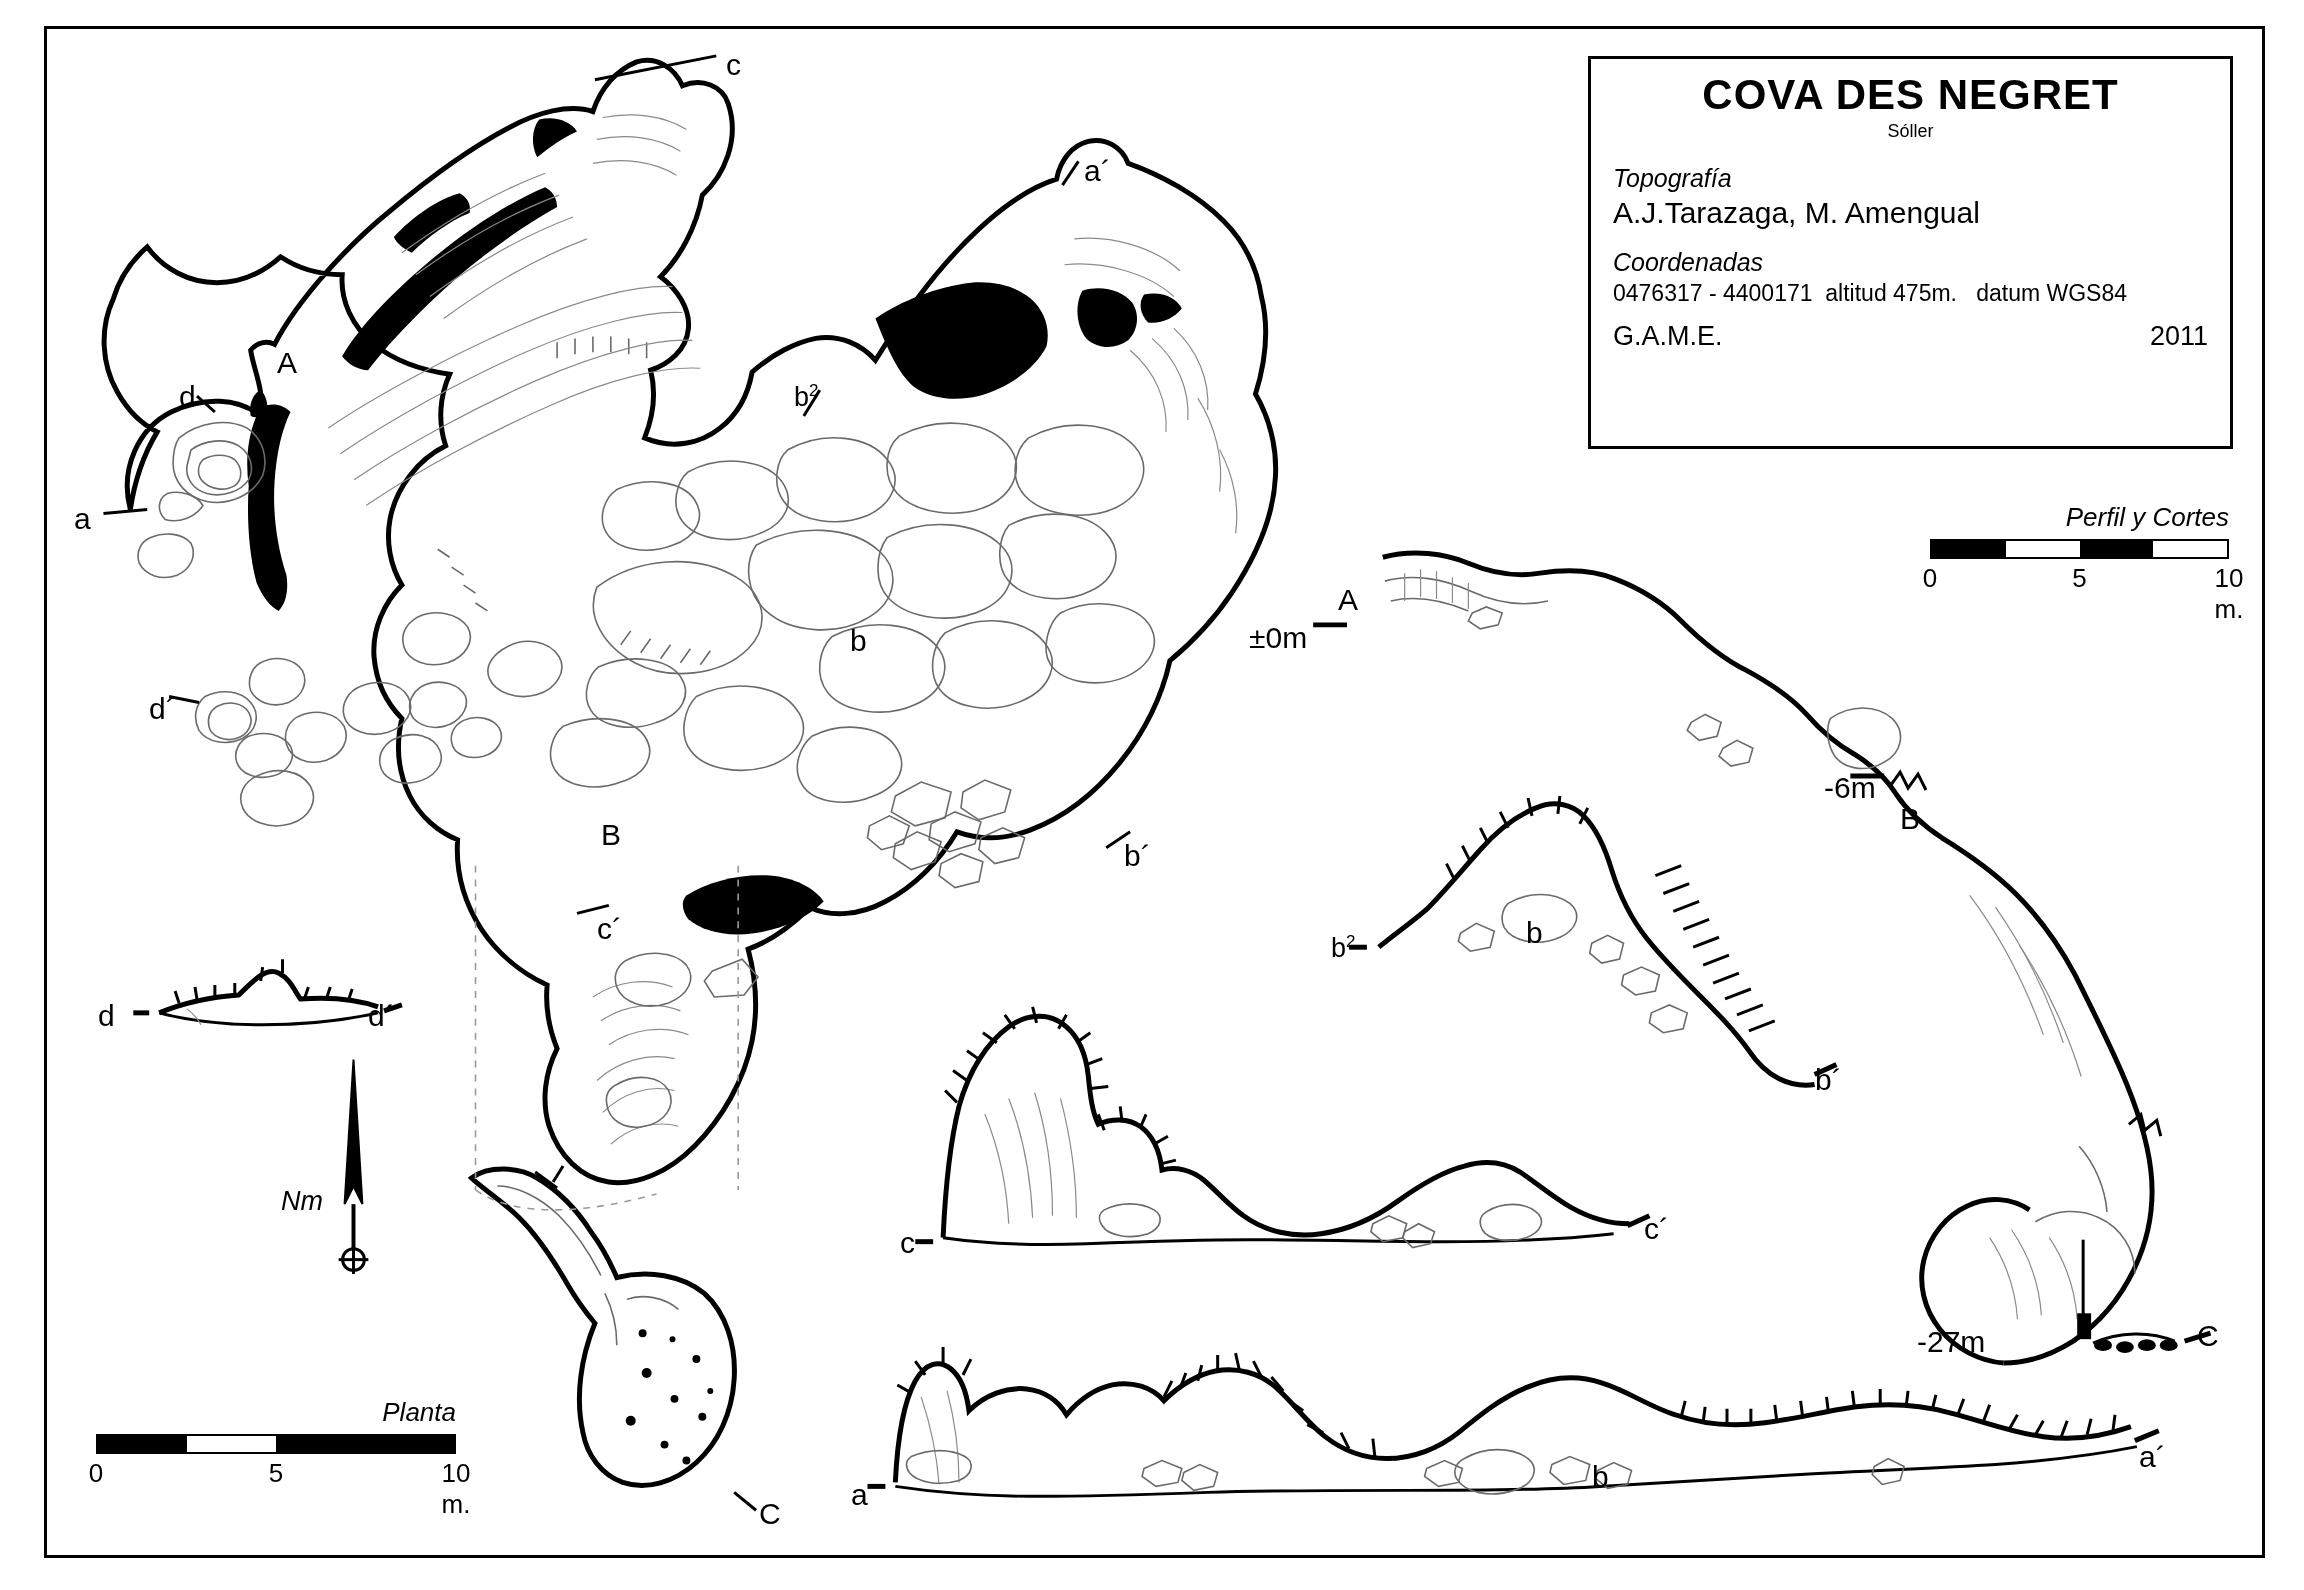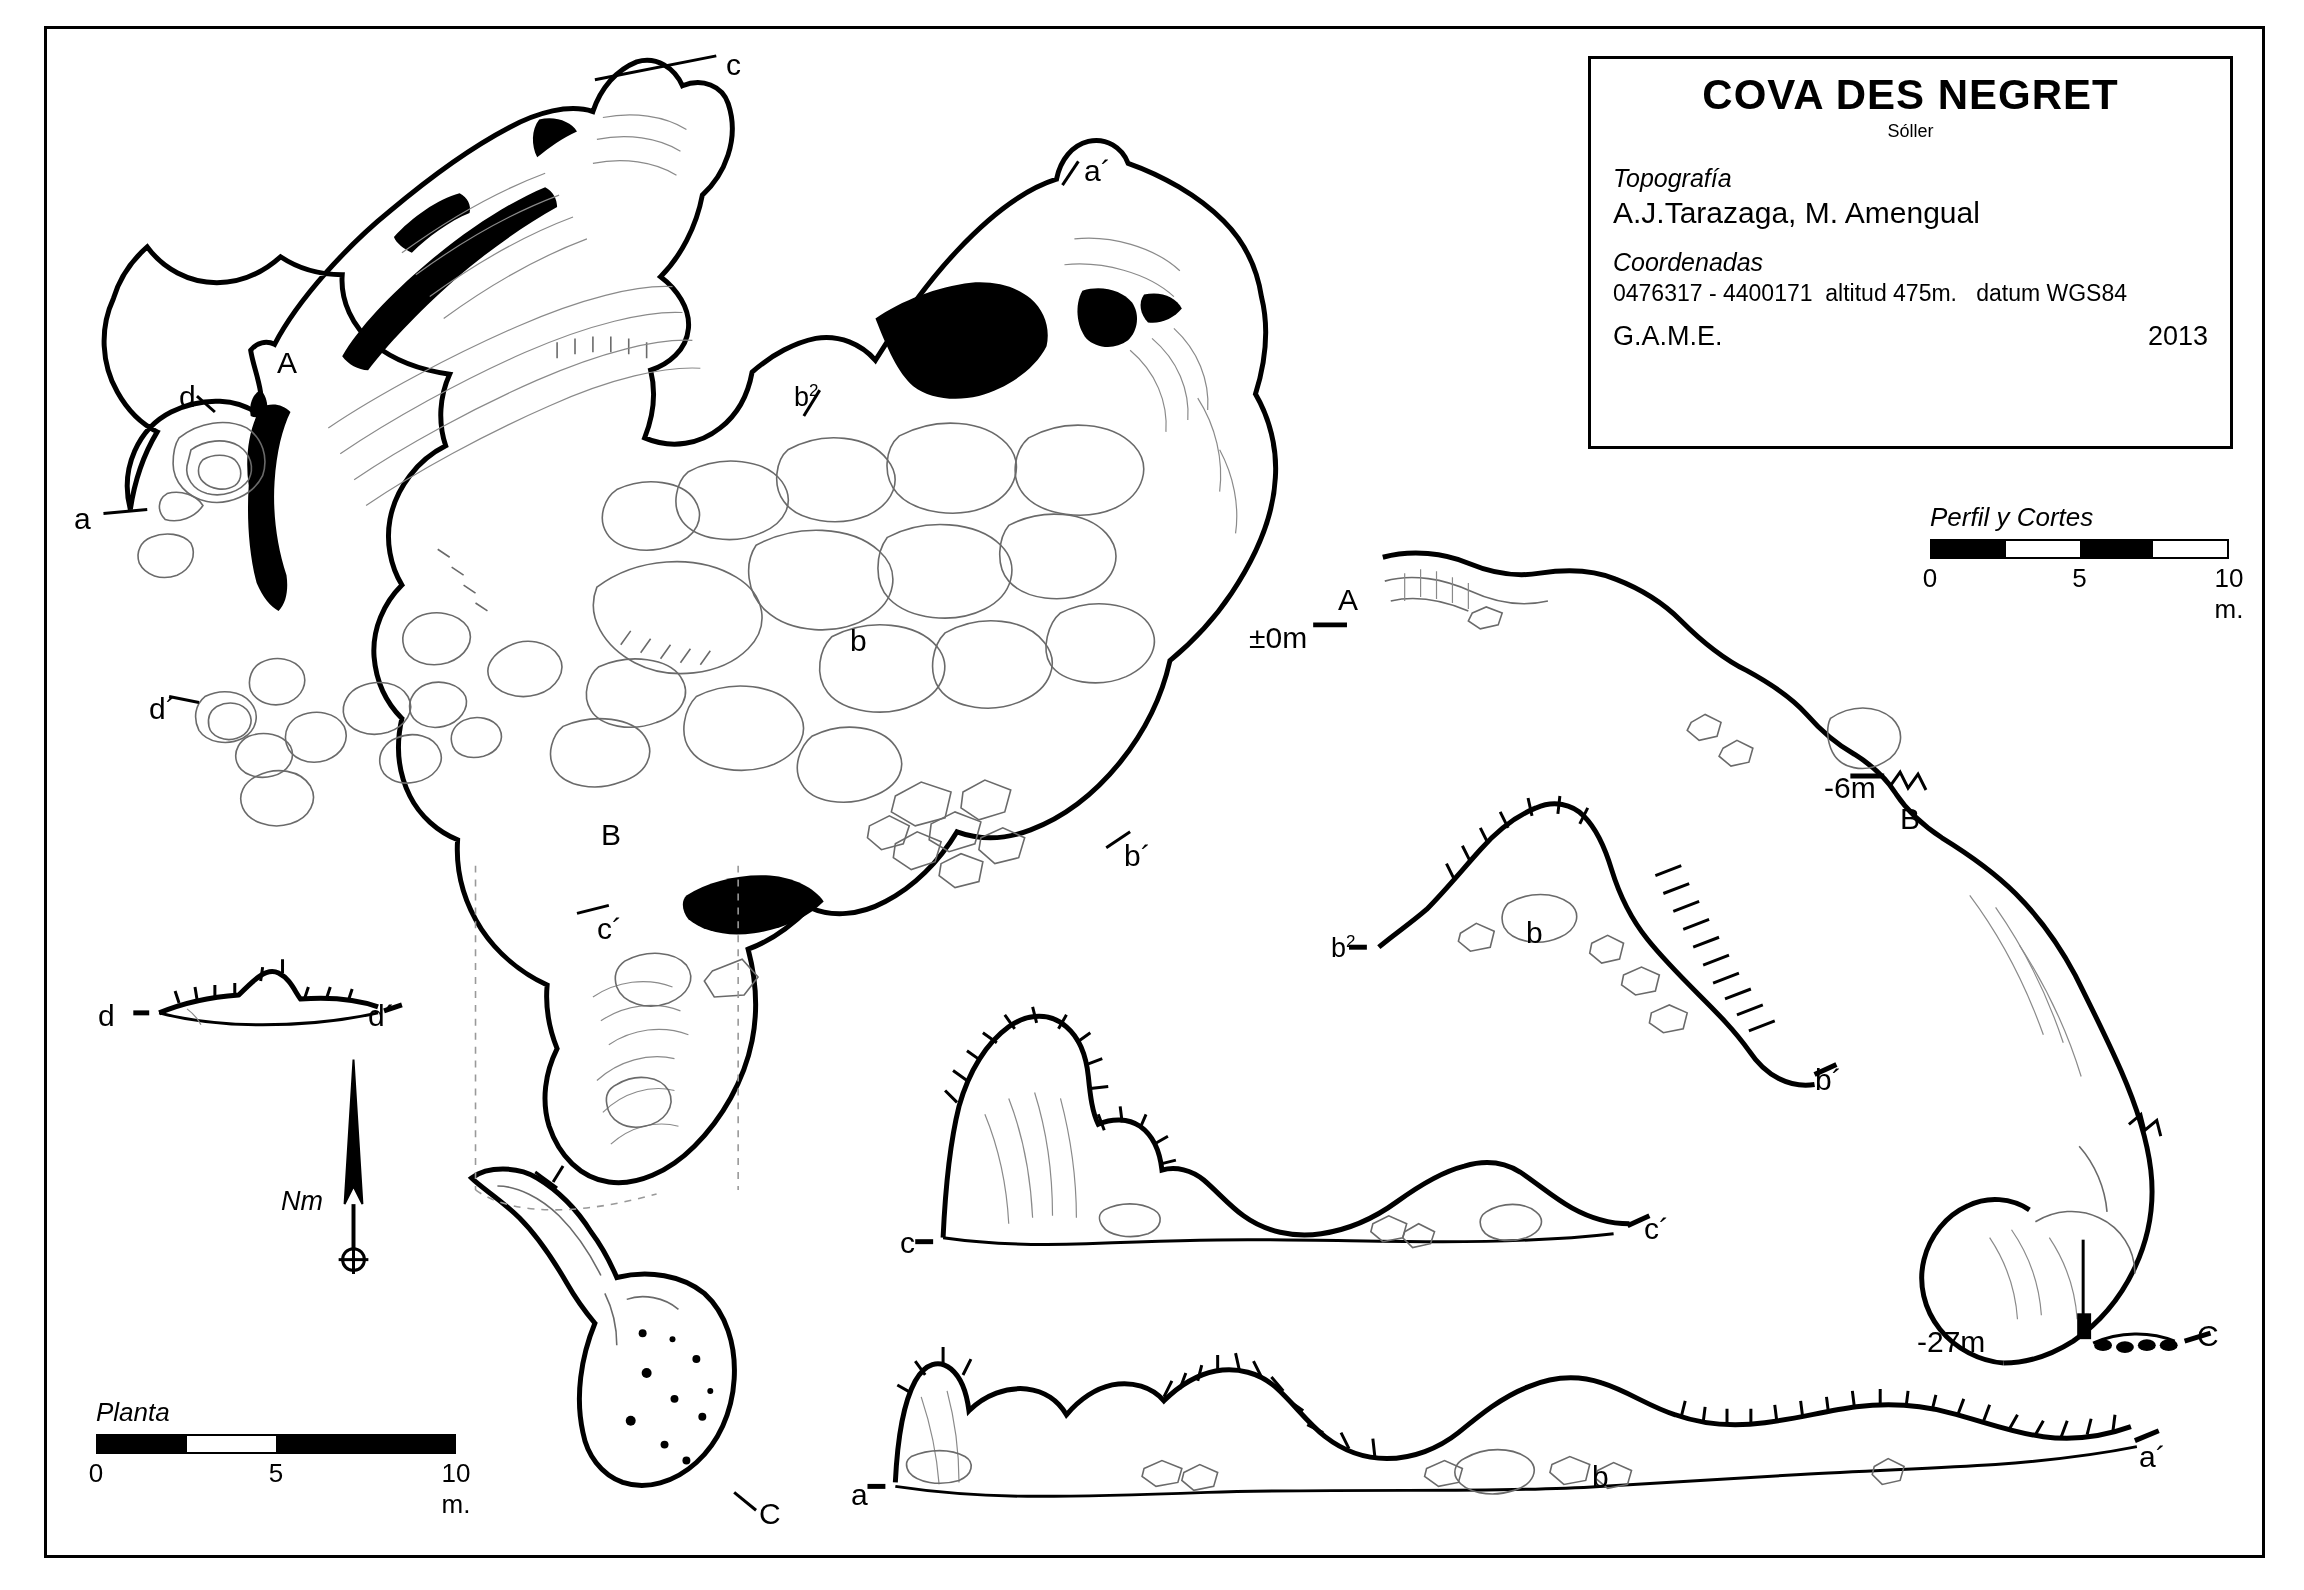--- a/index.html
+++ b/index.html
@@ -115,21 +115,21 @@
     height: 30px;
     margin-top: 4px;
   }
   .scalebar .ticks span {
     position: absolute;
     font-size: 26px;
     transform: translateX(-50%);
     top: 0;
   }
   .scalebar .cap {
-    text-align: left;
+    text-align: right;
     font-style: italic;
     font-size: 26px;
     margin-bottom: 6px;
   }
   
   .north {
     position: absolute;
     left: 299px;
     top: 1055px;
     width: 109px;
@@ -501,21 +501,21 @@
 
   <div class="cartouche">
     <div class="cave-title">COVA DES NEGRET</div>
     <div class="locality">Sóller</div>
     <div class="sec-label">Topografía</div>
     <div class="surveyors">A.J.Tarazaga, M. Amengual</div>
     <div class="coord-label">Coordenadas</div>
     <div class="coord-val">0476317 - 4400171  altitud 475m.   datum WGS84</div>
     <div class="footer-row">
       <span>G.A.M.E.</span>
-      <span>2013</span>
+      <span>2011</span>
     </div>
   </div>
 
   <div class="lbl big" style="left:726px; top:48px;">c</div>
   <div class="lbl big" style="left:1084px; top:154px;">a´</div>
   <div class="lbl big" style="left:277px; top:346px;">A</div>
   <div class="lbl big" style="left:179px; top:380px;">d</div>
   <div class="lbl big" style="left:74px; top:502px;">a</div>
   <div class="lbl sup" style="left:794px; top:381px;"><span>b<sup>2</sup></span></div>
   <div class="lbl big" style="left:850px; top:624px;">b</div>

